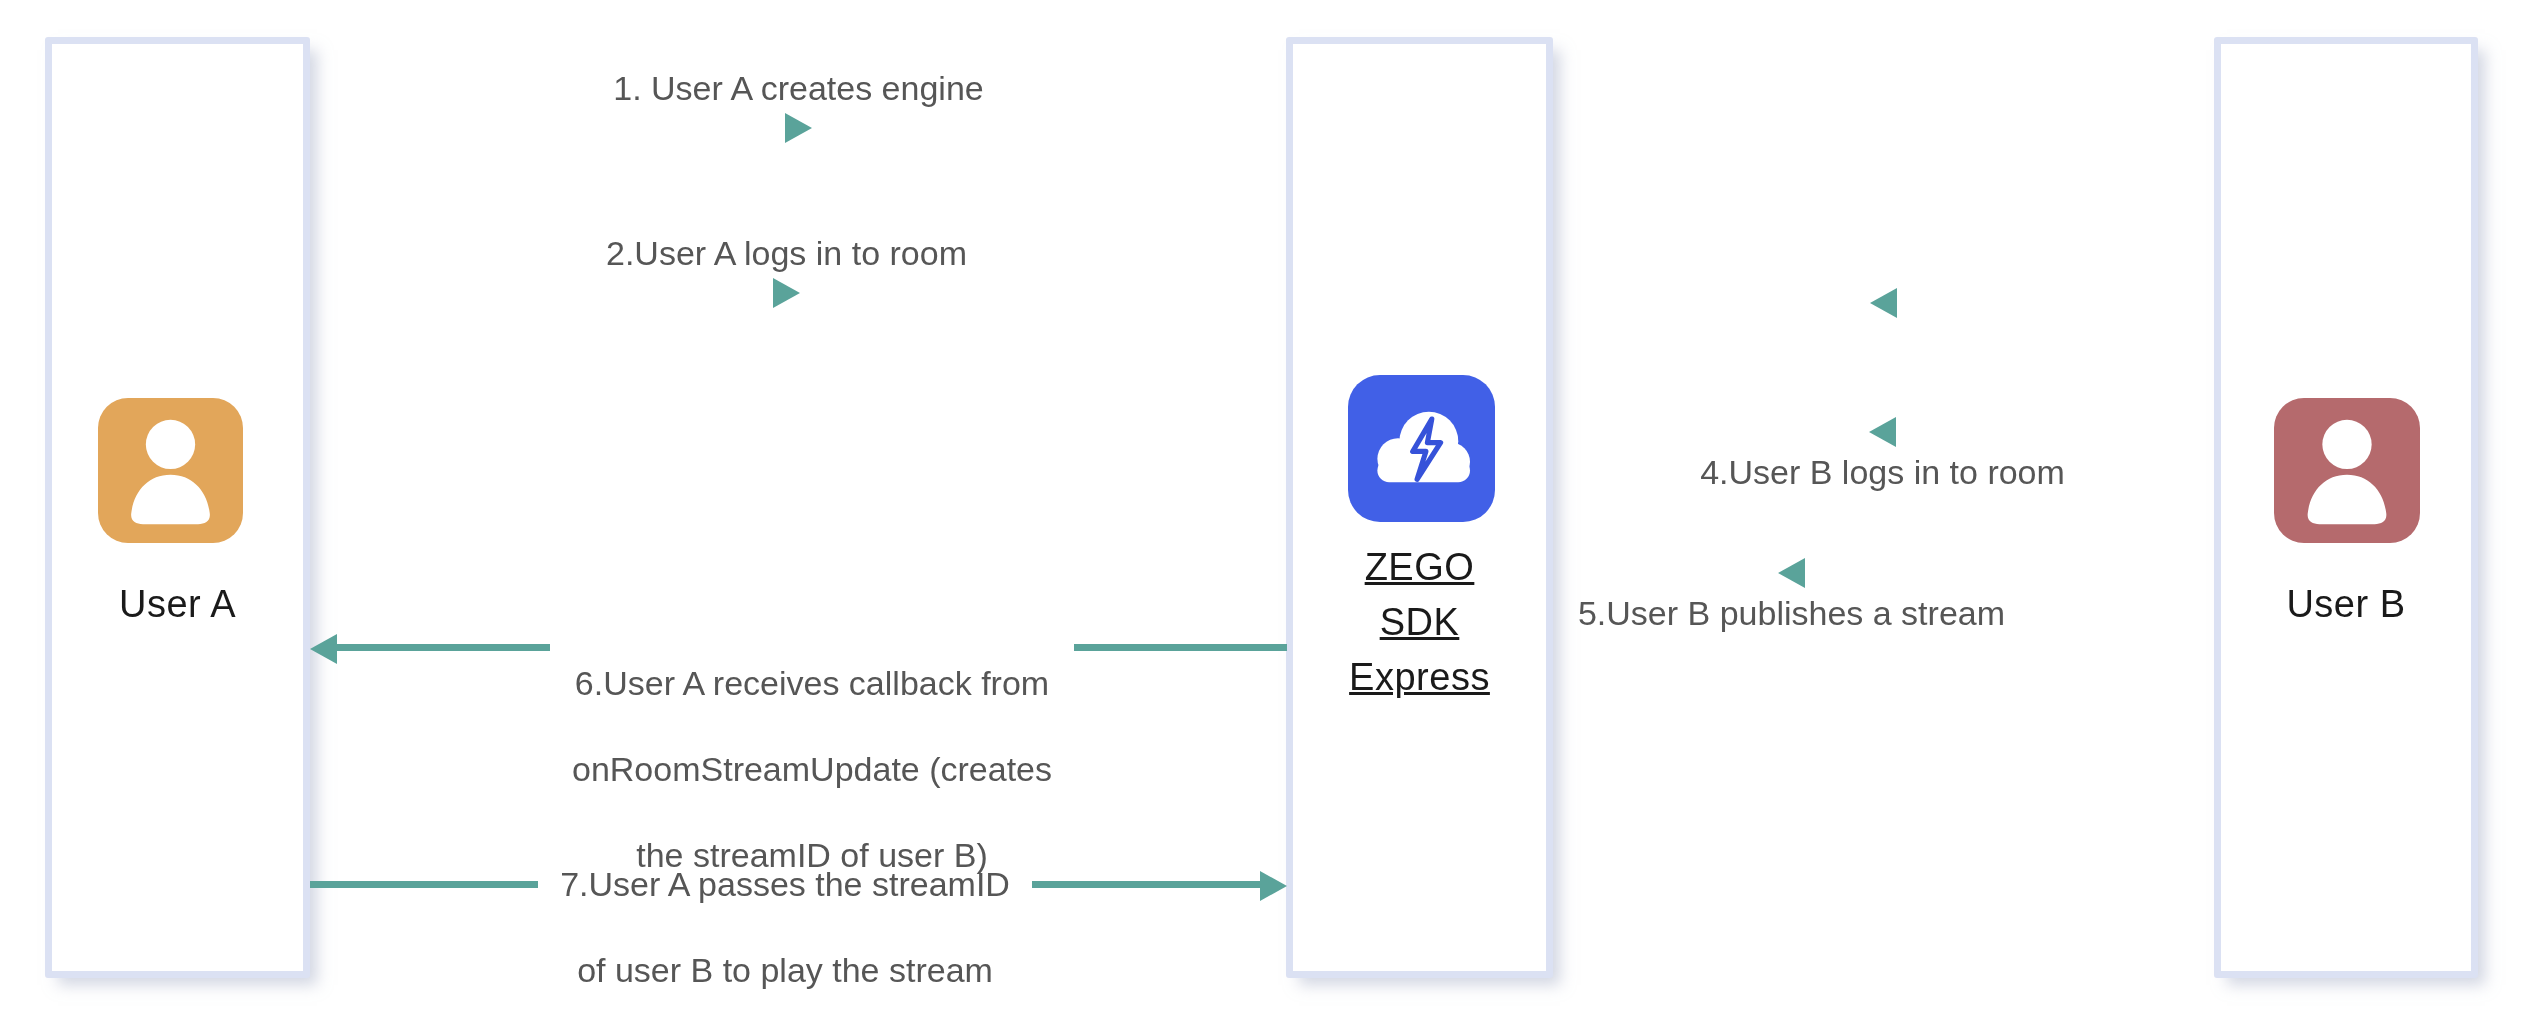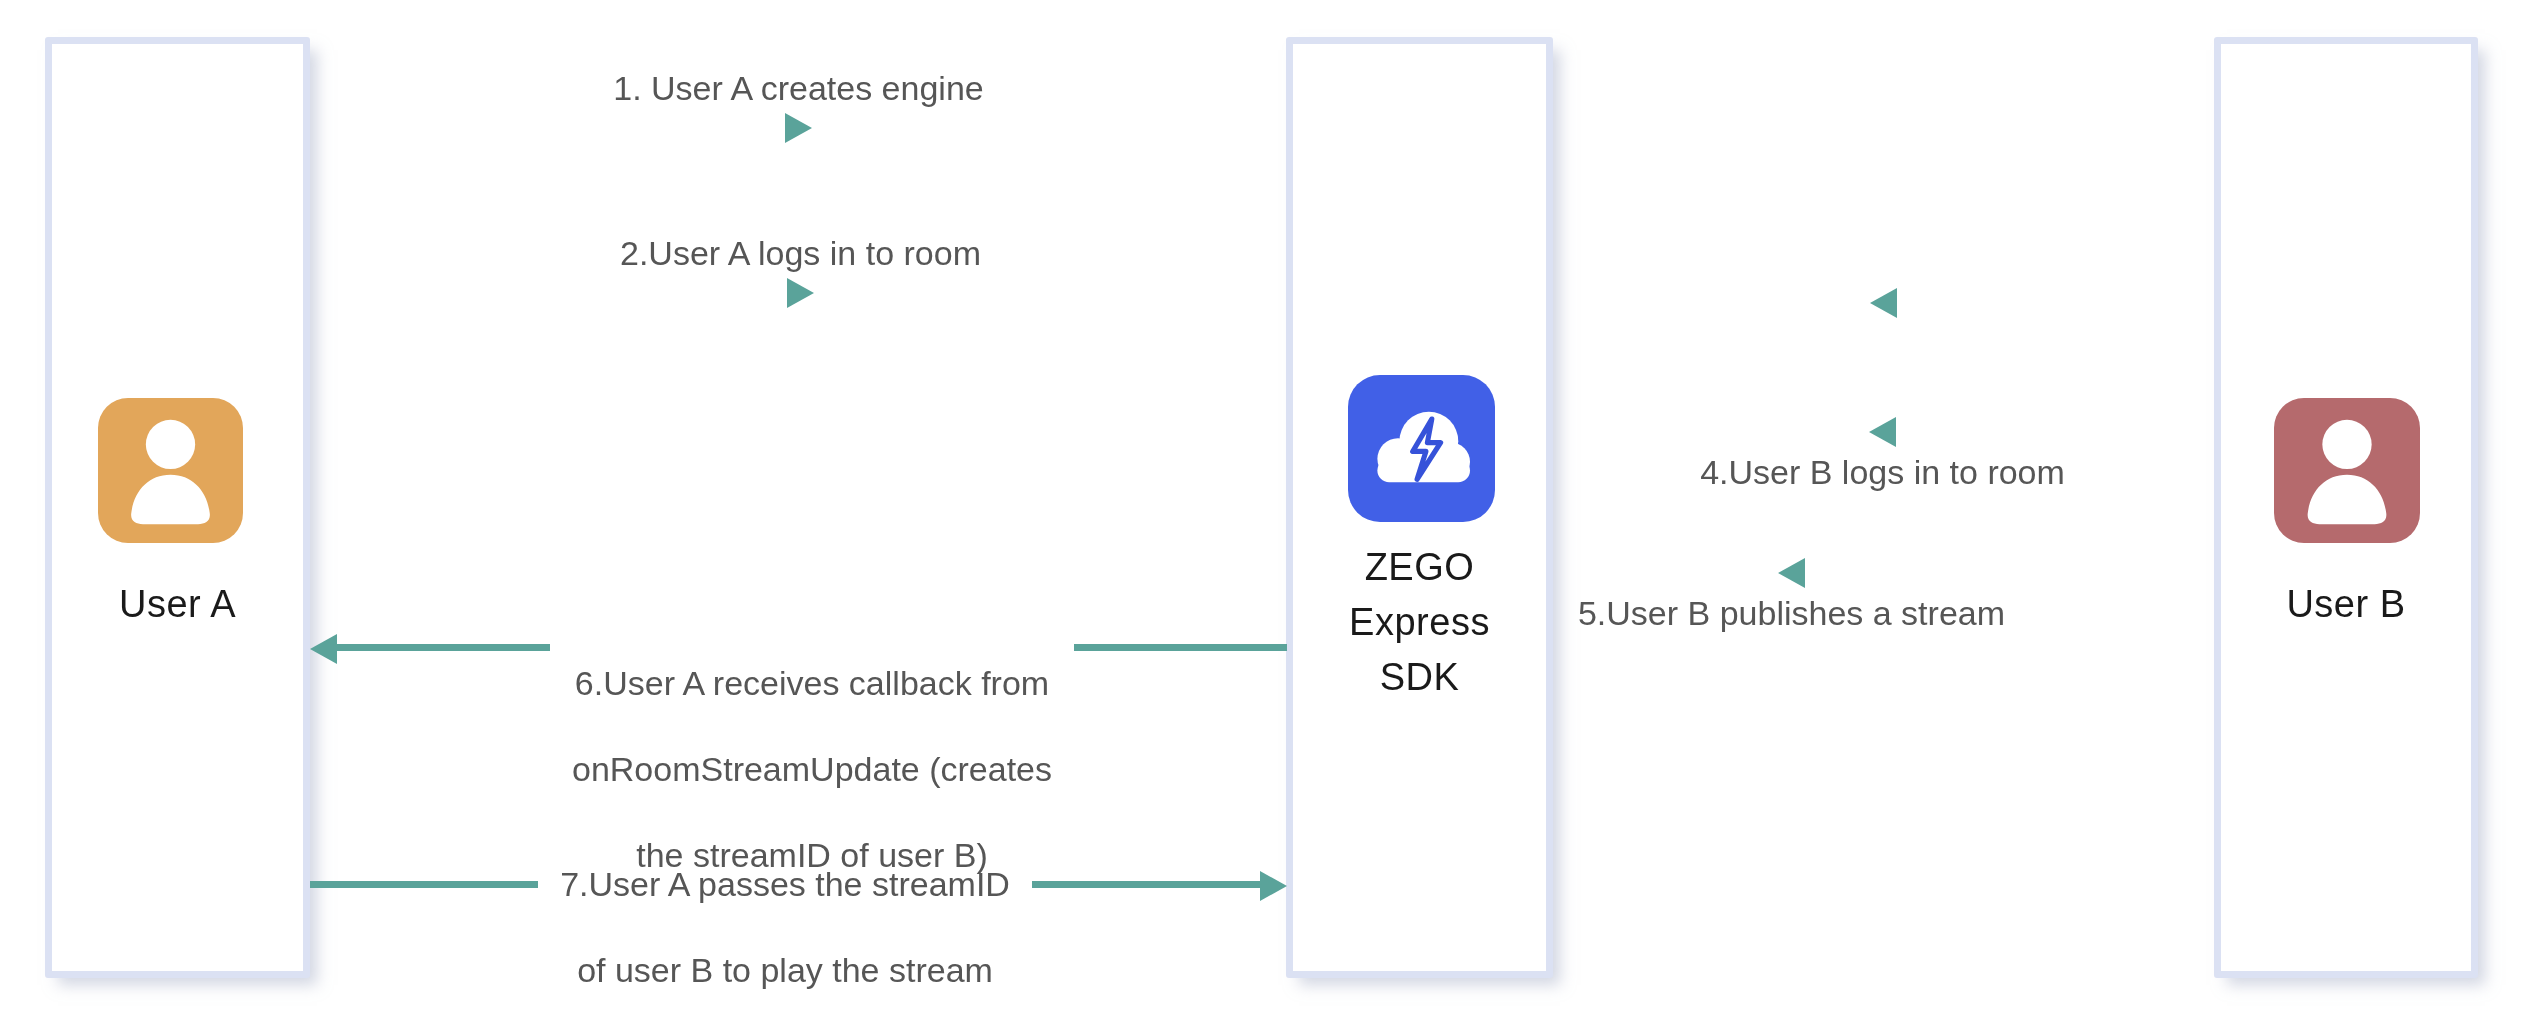--- a/index.html
+++ b/index.html
@@ -45,38 +45,38 @@
 
   
   .entity-label{
     position:absolute;text-align:center;
     font-size:38px;color:var(--entity-text);
     letter-spacing:.5px;
   }
   #label-a{left:45px;width:265px;top:583px;}
   #label-b{left:2214px;width:264px;top:583px;}
   #label-sdk{left:1286px;width:267px;top:540px;line-height:55px;}
-  #label-sdk span{display:block;}
+  #label-sdk span{display:block;text-decoration:underline;}
 
   
   .arrow{
     position:absolute;display:flex;
     color:var(--label-text);font-size:34px;
   }
   .arrow.single{height:50px;align-items:center;flex-direction:column;}
   .arrow.multi{align-items:flex-start;}
   .seg{flex:1;height:7px;background:var(--arrow);}
   .lbl{margin:0 22px;white-space:nowrap;line-height:50px;}
   .lines{text-align:center;line-height:50px;}
   .lines span{display:block;margin-top:36px;}
   .head-r{width:0;height:0;border-top:15px solid transparent;border-bottom:15px solid transparent;border-left:27px solid var(--arrow);}
   .head-l{width:0;height:0;border-top:15px solid transparent;border-bottom:15px solid transparent;border-right:27px solid var(--arrow);}
 
   #arrow-1{left:310px;top:63px;width:977px;}
-  #arrow-2{left:312px;top:228px;width:977px;}
+  #arrow-2{left:298px;top:228px;width:977px;}
   #arrow-3{left:1553px;top:288px;width:661px;}
   #arrow-4{left:1552px;top:417px;width:661px;}
   #arrow-5{left:1461px;top:558px;width:661px;}
 
   #arrow-6{left:310px;top:622px;width:977px;}
   #arrow-6 .head-l{margin-top:12px;}
   #arrow-6 .seg{margin-top:22px;}
 
   #arrow-7{left:310px;top:823px;width:977px;}
   #arrow-7 .seg{margin-top:58px;}
@@ -103,22 +103,22 @@
       <circle cx="34" cy="57" r="14"></circle>
       <circle cx="55" cy="45" r="20"></circle>
       <circle cx="70" cy="59" r="13"></circle>
       <rect x="20" y="57" width="63" height="16" rx="8"></rect>
     </g>
     <path class="bolt" d="M57 30 L44 52 L53 52 L47 71 L63 46 L54 46 Z"></path>
   </svg>
 </div>
 <div class="entity-label" id="label-sdk">
   <span>ZEGO</span>
+  <span>SDK</span>
   <span>Express</span>
-  <span>SDK</span>
 </div>
 
 <div class="avatar" id="avatar-b">
   <svg viewBox="0 0 100 100">
     <circle cx="50" cy="32" r="17" fill="#ffffff"></circle>
     <path d="M50 53 C35 53 25 64 23 79 C22 85 26 87 31 87 L69 87 C74 87 78 85 77 79 C75 64 65 53 50 53 Z" fill="#ffffff"></path>
   </svg>
 </div>
 <div class="entity-label" id="label-b">User B</div>
 

